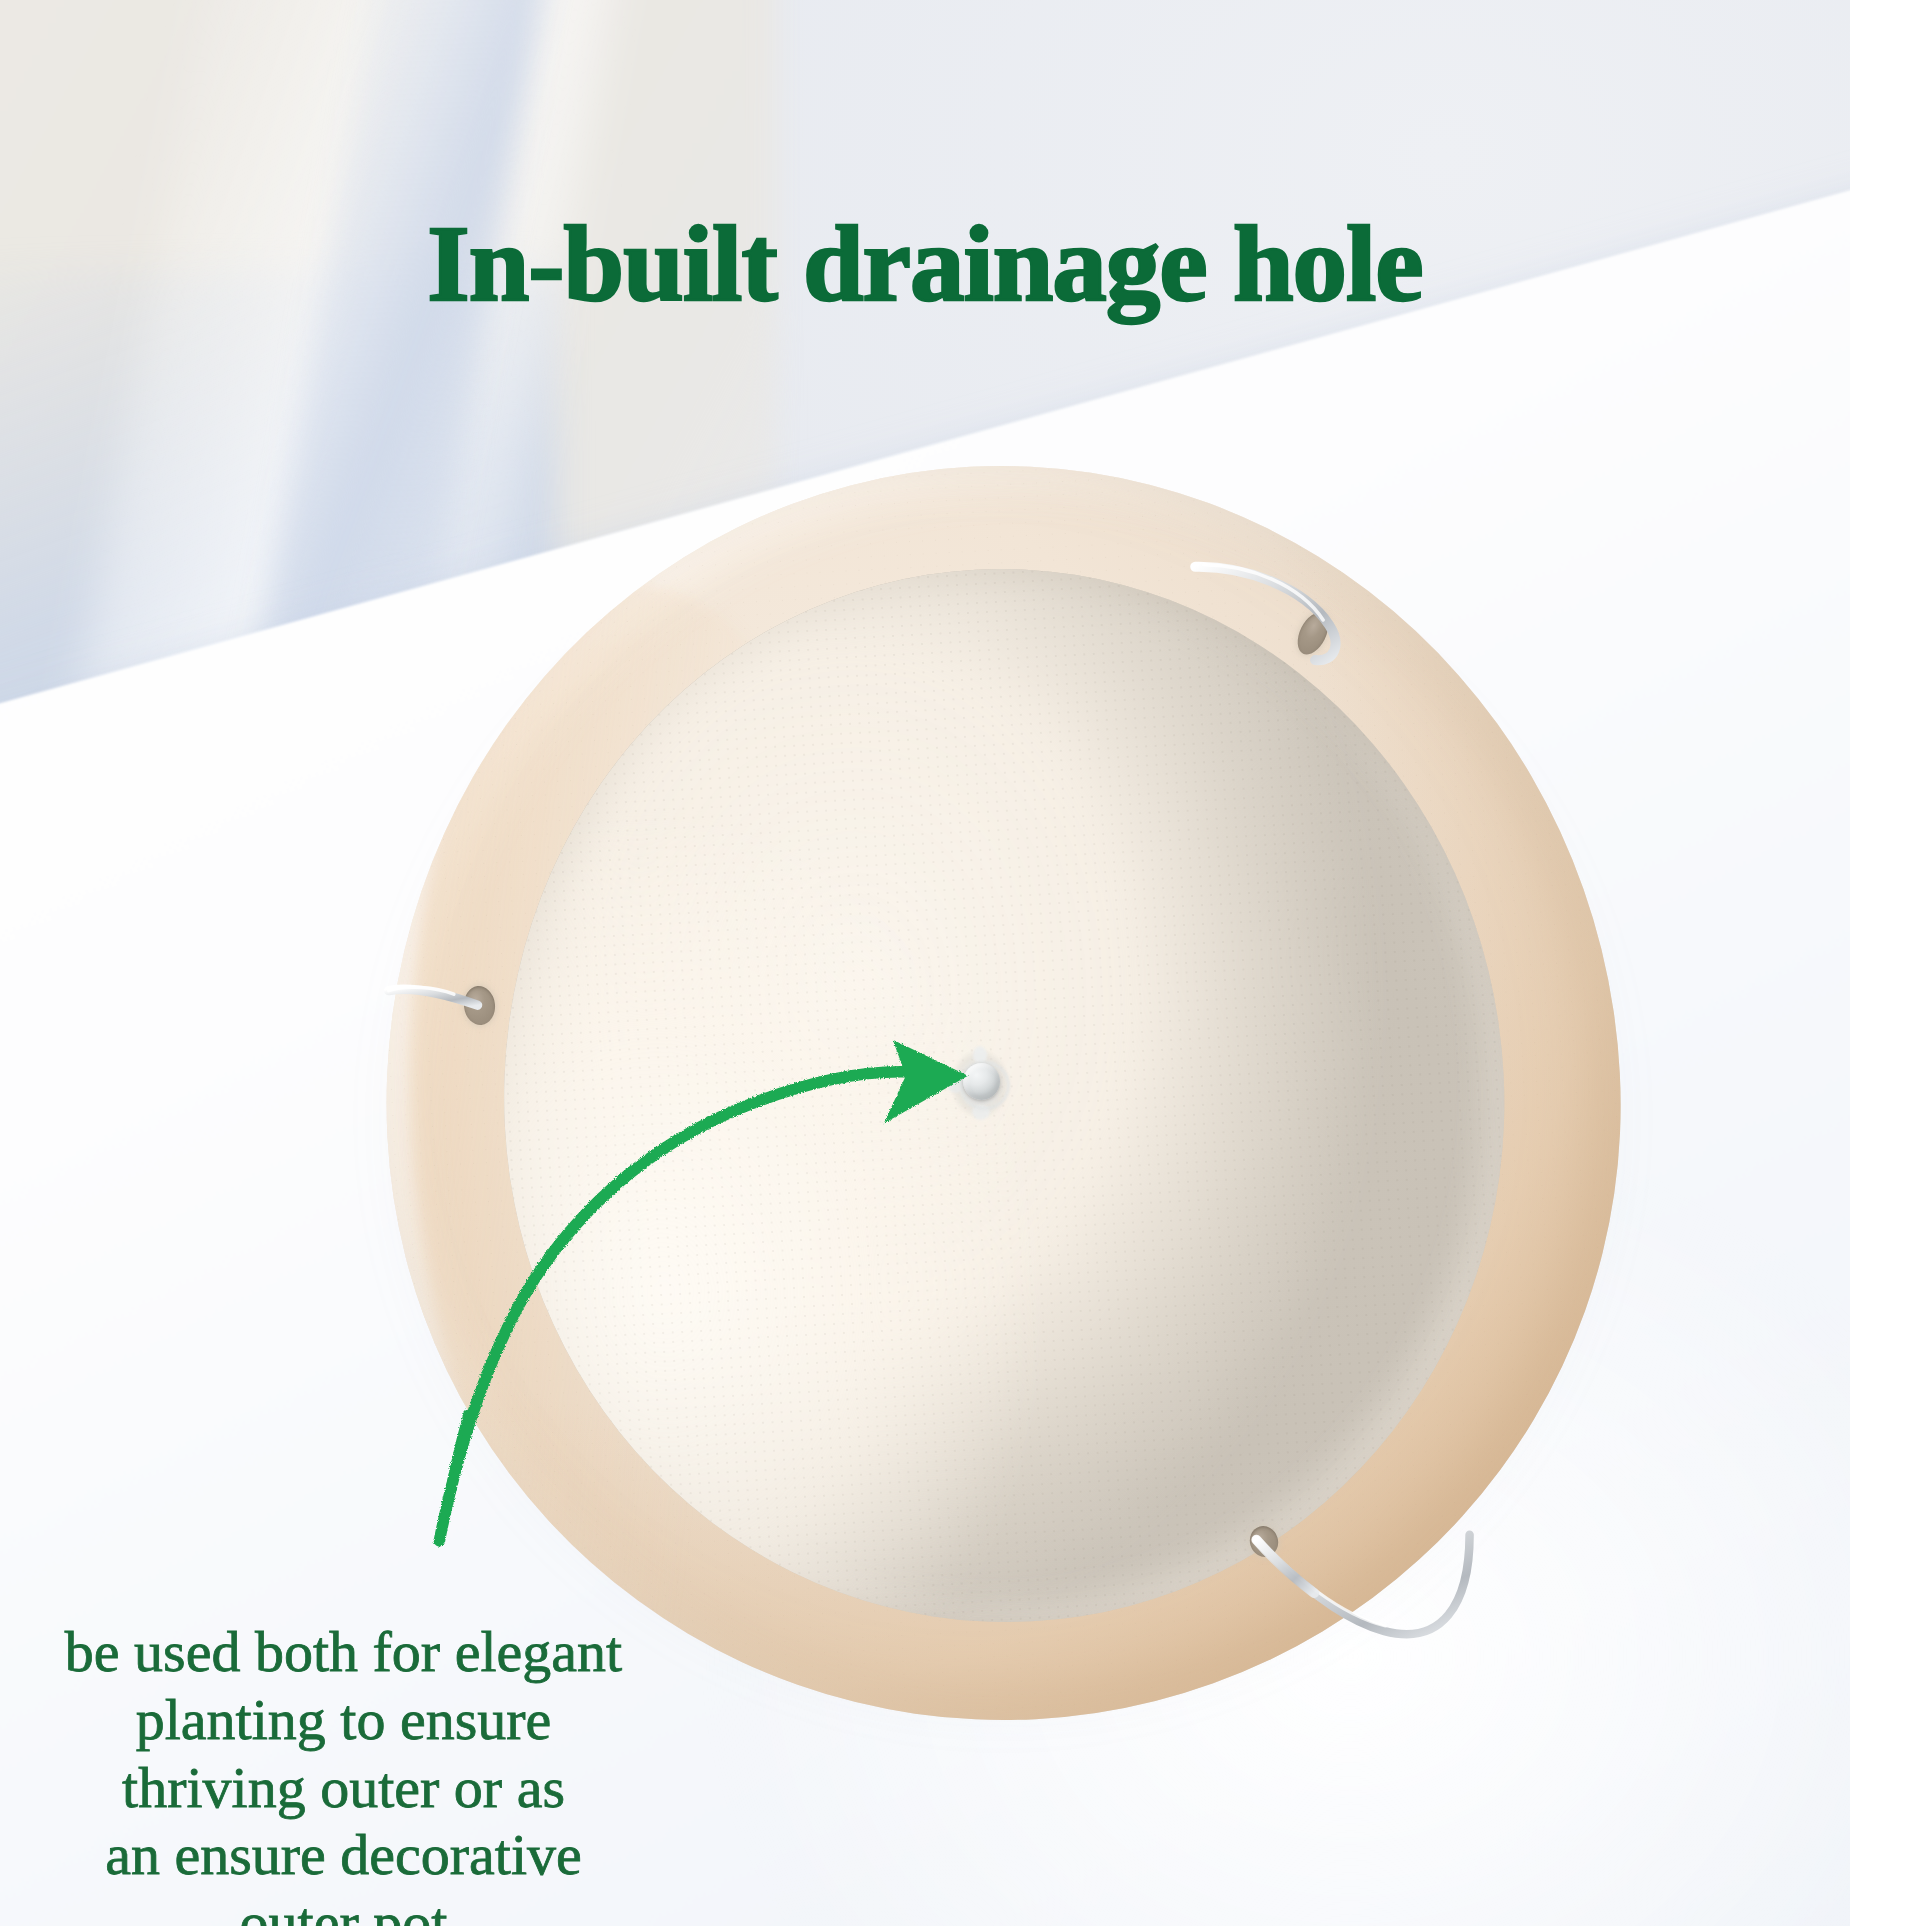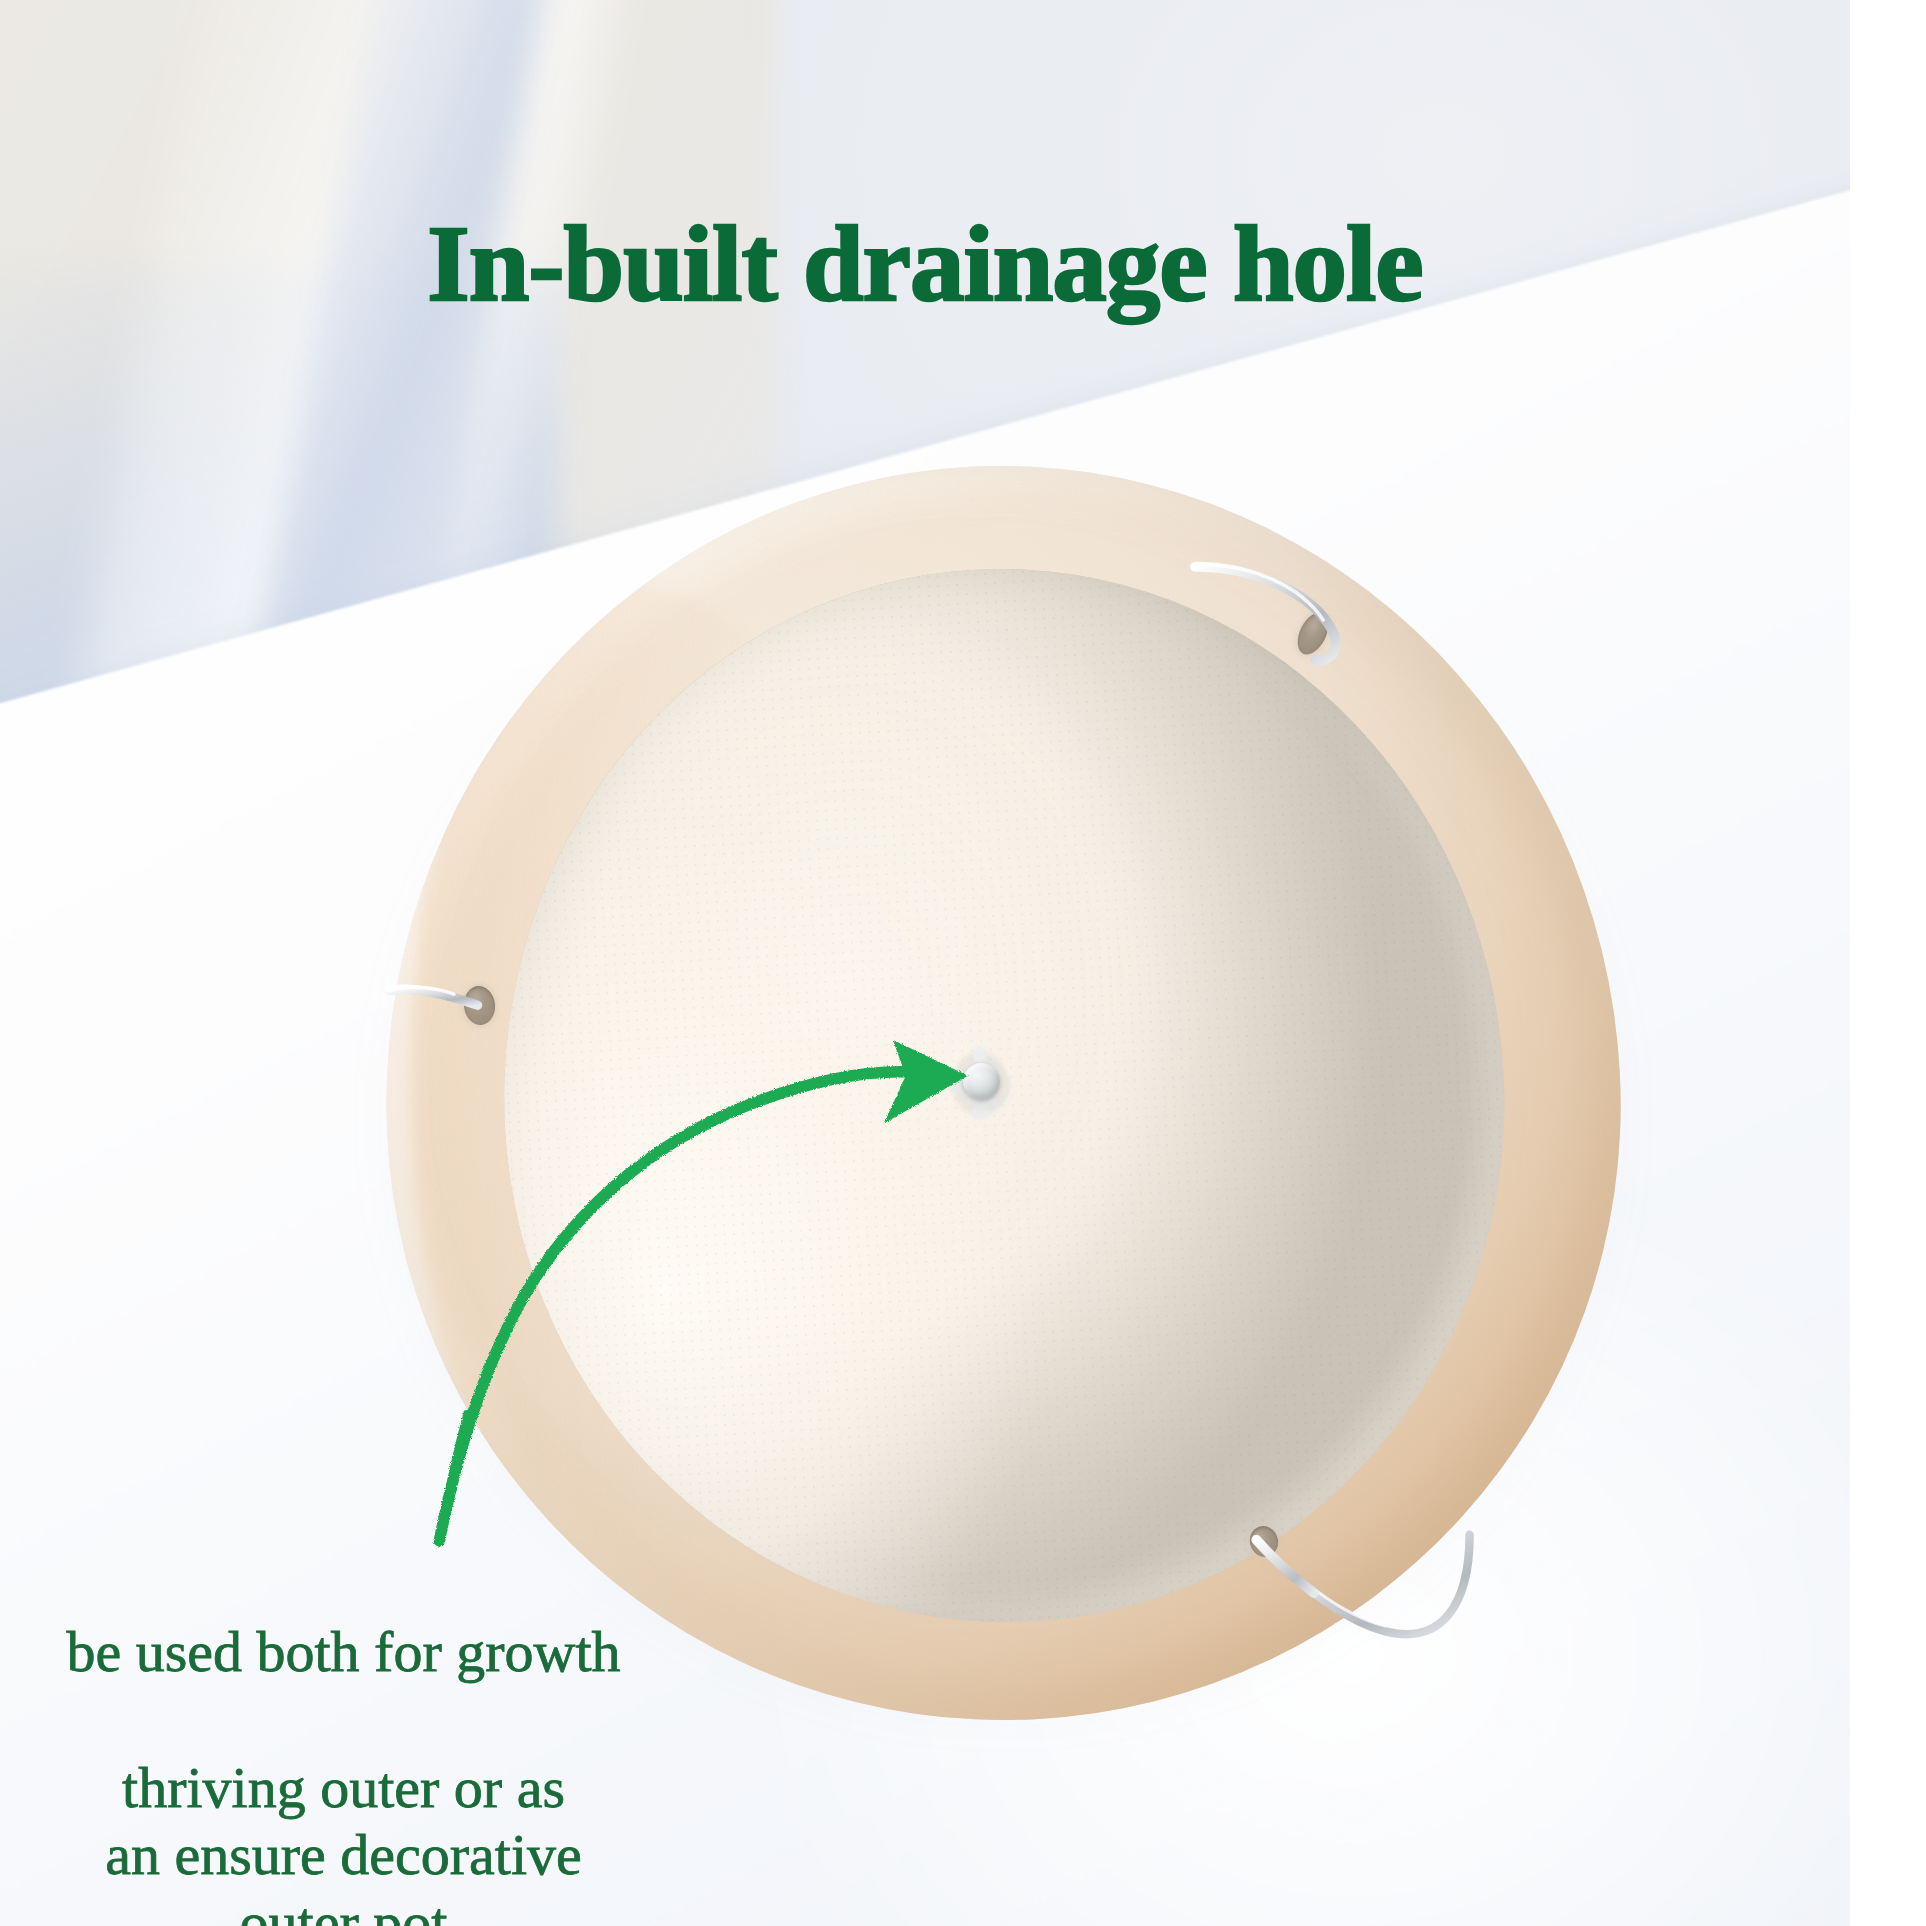--- a/index.html
+++ b/index.html
@@ -317,21 +317,21 @@
       </g>
     </svg>
   </div>
 
   <h1 class="headline">
     <span class="ln">In-built drainage hole</span>
   </h1>
 
   <div class="caption">
     <br>
-    <span>be used both for growth</span><br>
-    <br>
+    <span>be used both for elegant</span><br>
+    <span>planting to ensure</span><br>
     <span>thriving outer or as</span><br>
     <span>an ensure decorative</span><br>
     <span>outer pot</span>
   </div>
 
 </div>
 
 
 </body></html>

